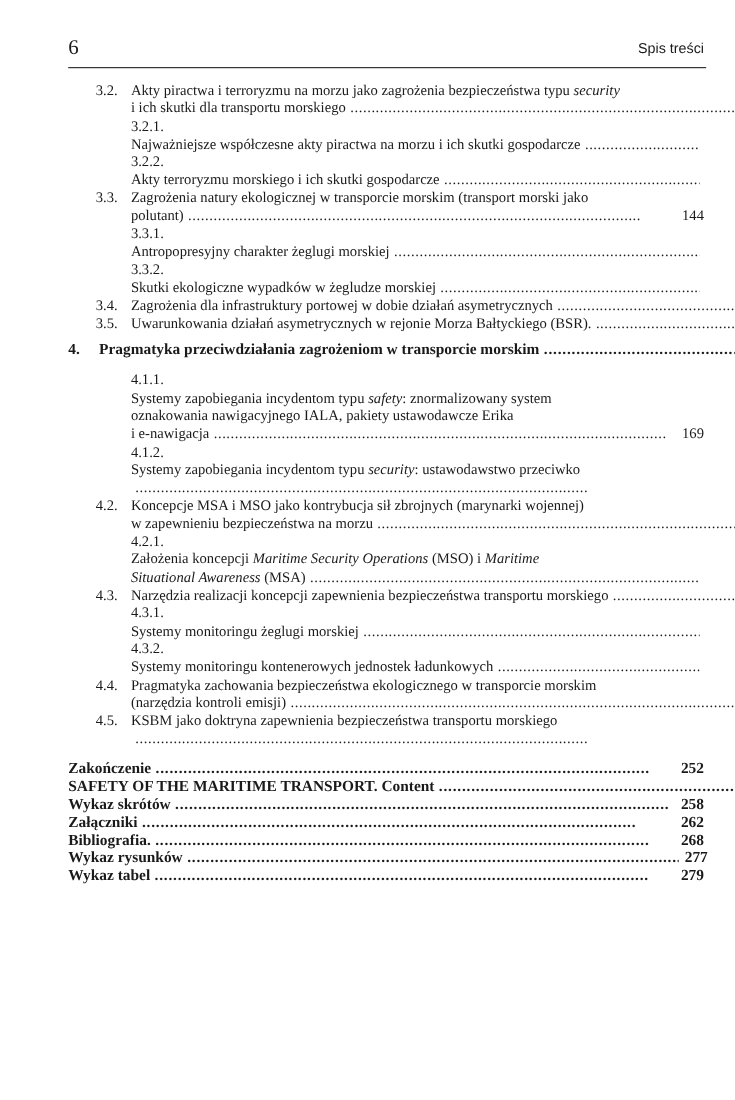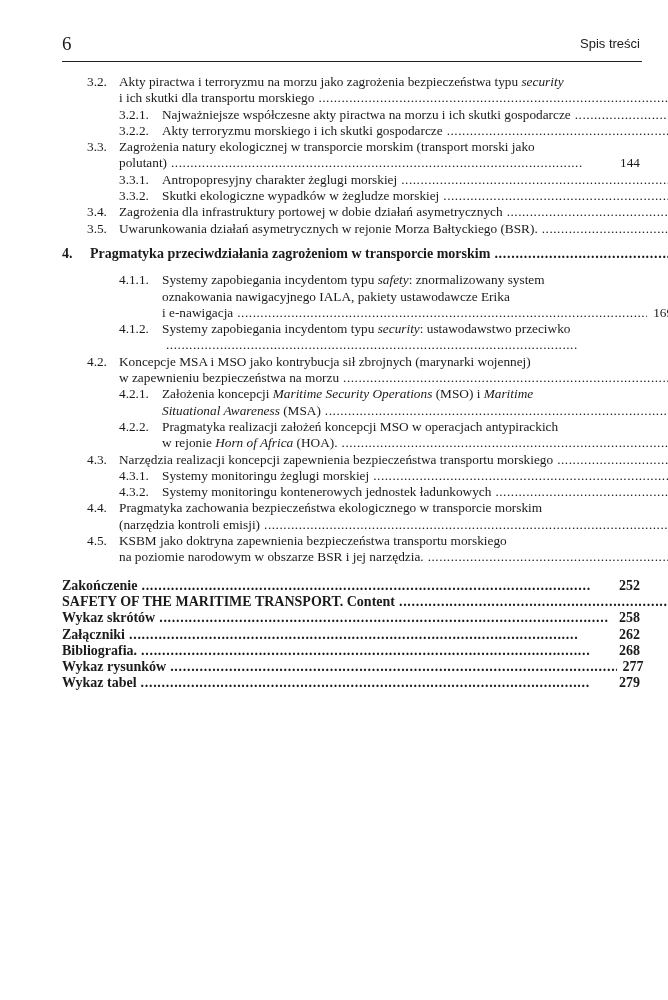--- a/index.html
+++ b/index.html
@@ -16,21 +16,21 @@
     .body { flex: 1 1 auto; }
     .line { display: flex; align-items: baseline; }
     .line .t { white-space: nowrap; }
     .line .dots { flex: 1 1 auto; overflow: hidden; white-space: nowrap; margin: 0 4px; letter-spacing: 2.4px; }
     .line .dots::after { content: ". . . . . . . . . . . . . . . . . . . . . . . . . . . . . . . . . . . . . . . . . . . . . . . . . . . . . . . . . . . . . . . . . . . . . . . . . . . . . . . . . . . . . . . . . . . . . . . . . . . . . . . . . . ."; letter-spacing: -1.4px; }
     .line .pg { flex: 0 0 auto; width: 22px; text-align: right; }
     .plain { white-space: nowrap; }
 
     .lvl2 { padding-left: 25px; font-family: Liberation Serif, serif; }
     .lvl2 > .num { width: 32px; }
-    .lvl3 { padding-left: 57px; }
+    .lvl3 { padding-left: 57px; flex-direction: column; }
     .lvl3 > .num { width: 43px; }
     .lvl1 { font-weight: bold; font-size: 14px; margin-top: 9px; margin-bottom: 10px; }
     .lvl1 > .num { width: 28px; }
     .lvl0 { font-weight: bold; font-size: 14px; }
     .lvl0.first { margin-top: 12px; }
     i { font-style: italic; }
   </style>
 </head>
 <body>
 
@@ -174,30 +174,20 @@
     <span class="num">4.2.1.</span>
     <div class="body">
       <div class="plain"><span>Założenia koncepcji </span><i>Maritime Security Operations</i><span> (MSO) i </span><i>Maritime</i></div>
       <div class="line">
           <span class="t"><i>Situational Awareness</i><span> (MSA)</span></span>
           <span class="dots"></span>
         </div>
     </div>
   </div>
 
-  <div class="entry lvl3">
-    <span class="num">4.2.2.</span>
-    <div class="body">
-      <div class="plain">Pragmatyka realizacji założeń koncepcji MSO w operacjach antypirackich</div>
-      <div class="line">
-          <span class="t"><span>w rejonie </span><i>Horn of Africa</i><span> (HOA).</span></span>
-          <span class="dots"></span>
-        </div>
-    </div>
-  </div>
 
   <div class="entry lvl2">
     <span class="num">4.3.</span>
     <div class="body">
         <div class="line">
           <span class="t">Narzędzia realizacji koncepcji zapewnienia bezpieczeństwa transportu morskiego</span>
           <span class="dots"></span>
         </div>
       </div>
   </div>
@@ -231,21 +221,20 @@
           <span class="dots"></span>
         </div>
     </div>
   </div>
 
   <div class="entry lvl2">
     <span class="num">4.5.</span>
     <div class="body">
       <div class="plain">KSBM jako doktryna zapewnienia bezpieczeństwa transportu morskiego</div>
       <div class="line">
-          <span class="t">na poziomie narodowym w obszarze BSR i jej narzędzia.</span>
           <span class="dots"></span>
         </div>
     </div>
   </div>
 
   <div class="entry lvl0 first">
     <div class="body">
         <div class="line">
           <span class="t">Zakończenie</span>
           <span class="dots"></span>

